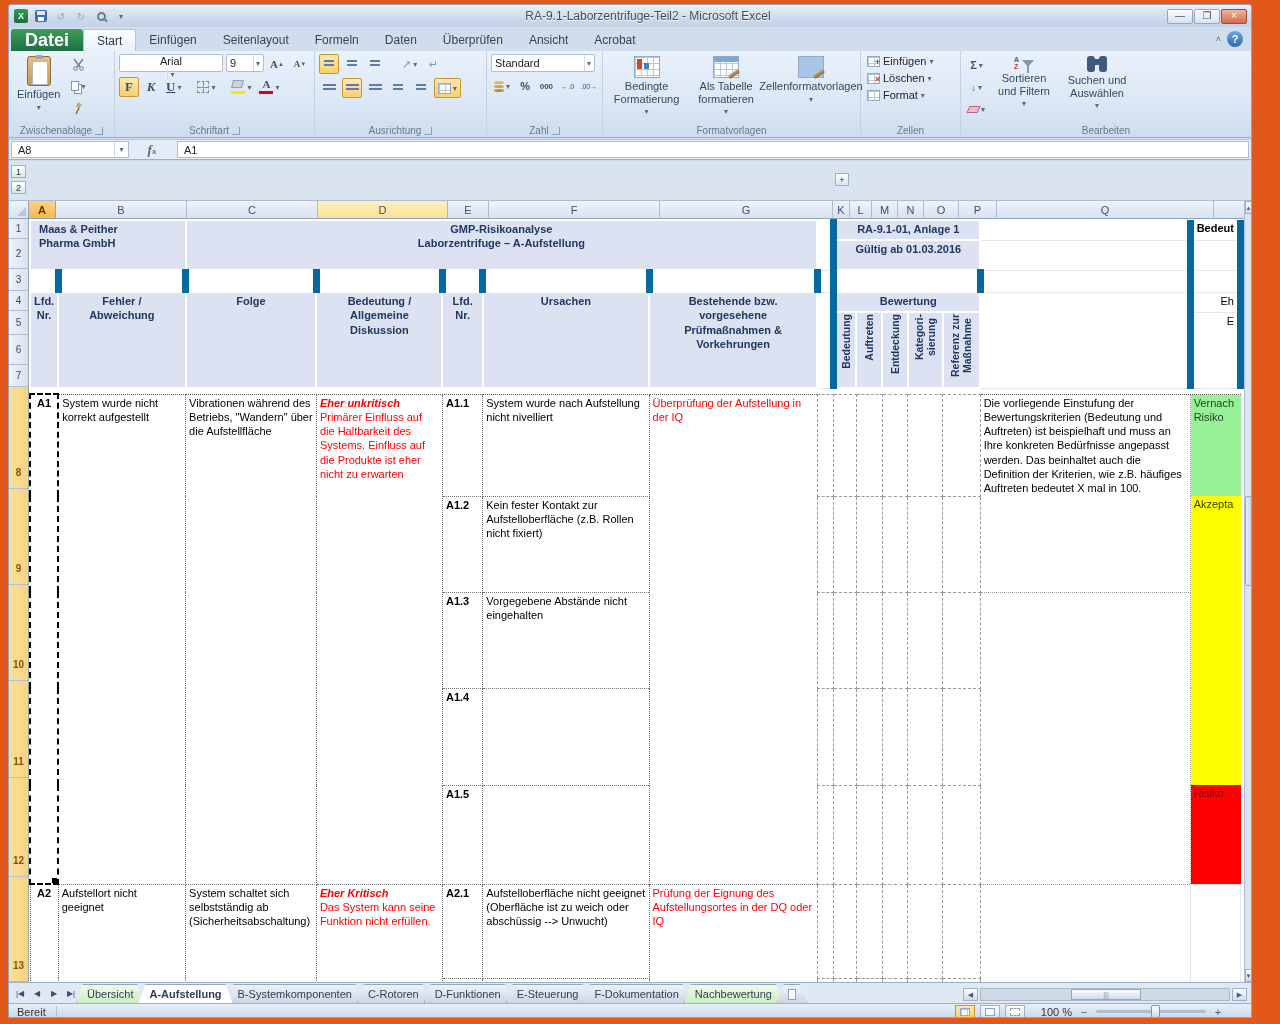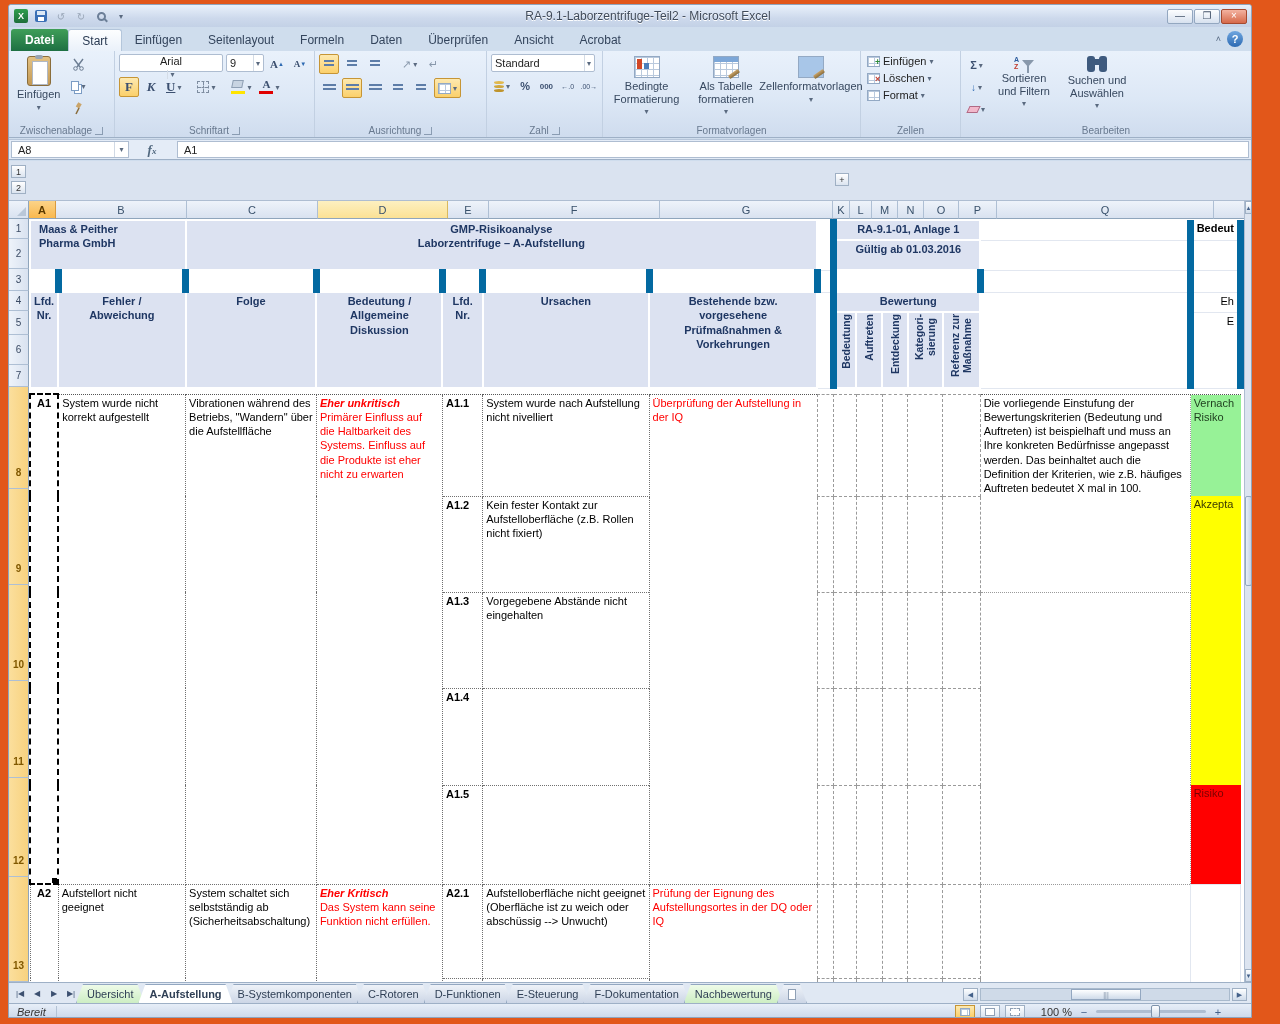--- a/index.html
+++ b/index.html
@@ -27,21 +27,21 @@
               text-shadow:0 1px 0 #fff;white-space:nowrap;}
   .winbtns{display:flex;gap:1px;padding-right:4px;}
   .wbtn{width:26px;height:15px;border:1px solid #93a7c0;border-radius:2px;color:#44546a;
         background:linear-gradient(#fdfeff,#d7e1ef);display:flex;align-items:center;justify-content:center;
         font-size:10px;line-height:1;}
   .wbtn.close{background:linear-gradient(#f3b2a0,#d6694a);color:#fff;border-color:#a5492f;}
 
   
   .tabrow{position:absolute;left:0;top:22px;width:100%;height:24px;background:#cfdded;display:flex;align-items:flex-end;}
   .ftab{height:22px;padding:0 14px;margin-left:2px;background:linear-gradient(#3f9e58,#1e7043);
-        color:#fff;font-weight:bold;display:flex;align-items:center;border-radius:3px 3px 0 0;font-size:12px;}
+        color:#fff;font-weight:bold;display:flex;align-items:center;border-radius:3px 3px 0 0;font-size:18px;}
   .rtab{height:22px;padding:0 13px;display:flex;align-items:center;color:#33445c;font-size:12px;}
   .rtab.active{background:linear-gradient(#fdfeff,#eaf1fa);border:1px solid #b4c6db;border-bottom:none;
                border-radius:3px 3px 0 0;color:#2a3a52;}
   .tabrow-right{margin-left:auto;display:flex;align-items:center;gap:6px;padding:0 8px 4px 0;}
   .chev{color:#5a6d86;font-size:9px;}
   .helpbtn{width:16px;height:16px;border-radius:50%;background:linear-gradient(#6fa6e0,#2d6ab2);color:#fff;
            font-weight:bold;display:flex;align-items:center;justify-content:center;font-size:11px;}
 
   
   .ribbon{position:absolute;left:0;top:46px;width:100%;height:87px;
@@ -172,21 +172,21 @@
   .hscroll{margin-left:auto;display:flex;align-items:center;gap:2px;padding:0 4px 2px 0;}
   .htrack{width:250px;height:13px;background:#cfdae8;border:1px solid #a9bacd;position:relative;}
   .hthumb{position:absolute;left:90px;top:0;width:70px;height:11px;background:linear-gradient(#fdfeff,#cfdbea);
           border:1px solid #93a7c0;display:flex;align-items:center;justify-content:center;font-size:7px;color:#7c8da2;}
   .hbtn{width:15px;height:13px;background:linear-gradient(#fdfeff,#cfdbea);border:1px solid #9fb0c4;
         display:flex;align-items:center;justify-content:center;font-size:7px;color:#44618a;}
 
   
   .statusbar{position:absolute;left:0;top:998px;width:100%;height:16px;background:linear-gradient(#e7eef8,#cad7e9);
              border-top:1px solid #9eb0c6;display:flex;align-items:center;color:#333;}
-  .sb-left{padding-left:8px;display:flex;align-items:center;gap:10px;font-style:italic;}
+  .sb-left{padding-left:8px;display:flex;align-items:center;gap:10px;}
   .sb-sep{width:1px;height:12px;background:#b3c2d4;}
   .sb-right{margin-left:auto;display:flex;align-items:center;gap:5px;padding-right:26px;}
   .viewbtn{width:20px;height:13px;border:1px solid #9fb0c4;display:flex;align-items:center;justify-content:center;
            background:linear-gradient(#fdfeff,#d9e3f0);}
   .viewbtn.on{background:linear-gradient(#fde9b0,#fbd06b);border-color:#c69535;}
   .vico{width:10px;height:8px;}
   .ztrack{width:110px;height:3px;background:#aebdd1;position:relative;border-radius:2px;}
   .zthumb{position:absolute;left:50%;top:-5px;width:9px;height:13px;background:linear-gradient(#fdfeff,#cfdbea);
           border:1px solid #7e93ab;border-radius:2px;}
   .zbtn{font-size:11px;color:#44618a;width:14px;text-align:center;}

